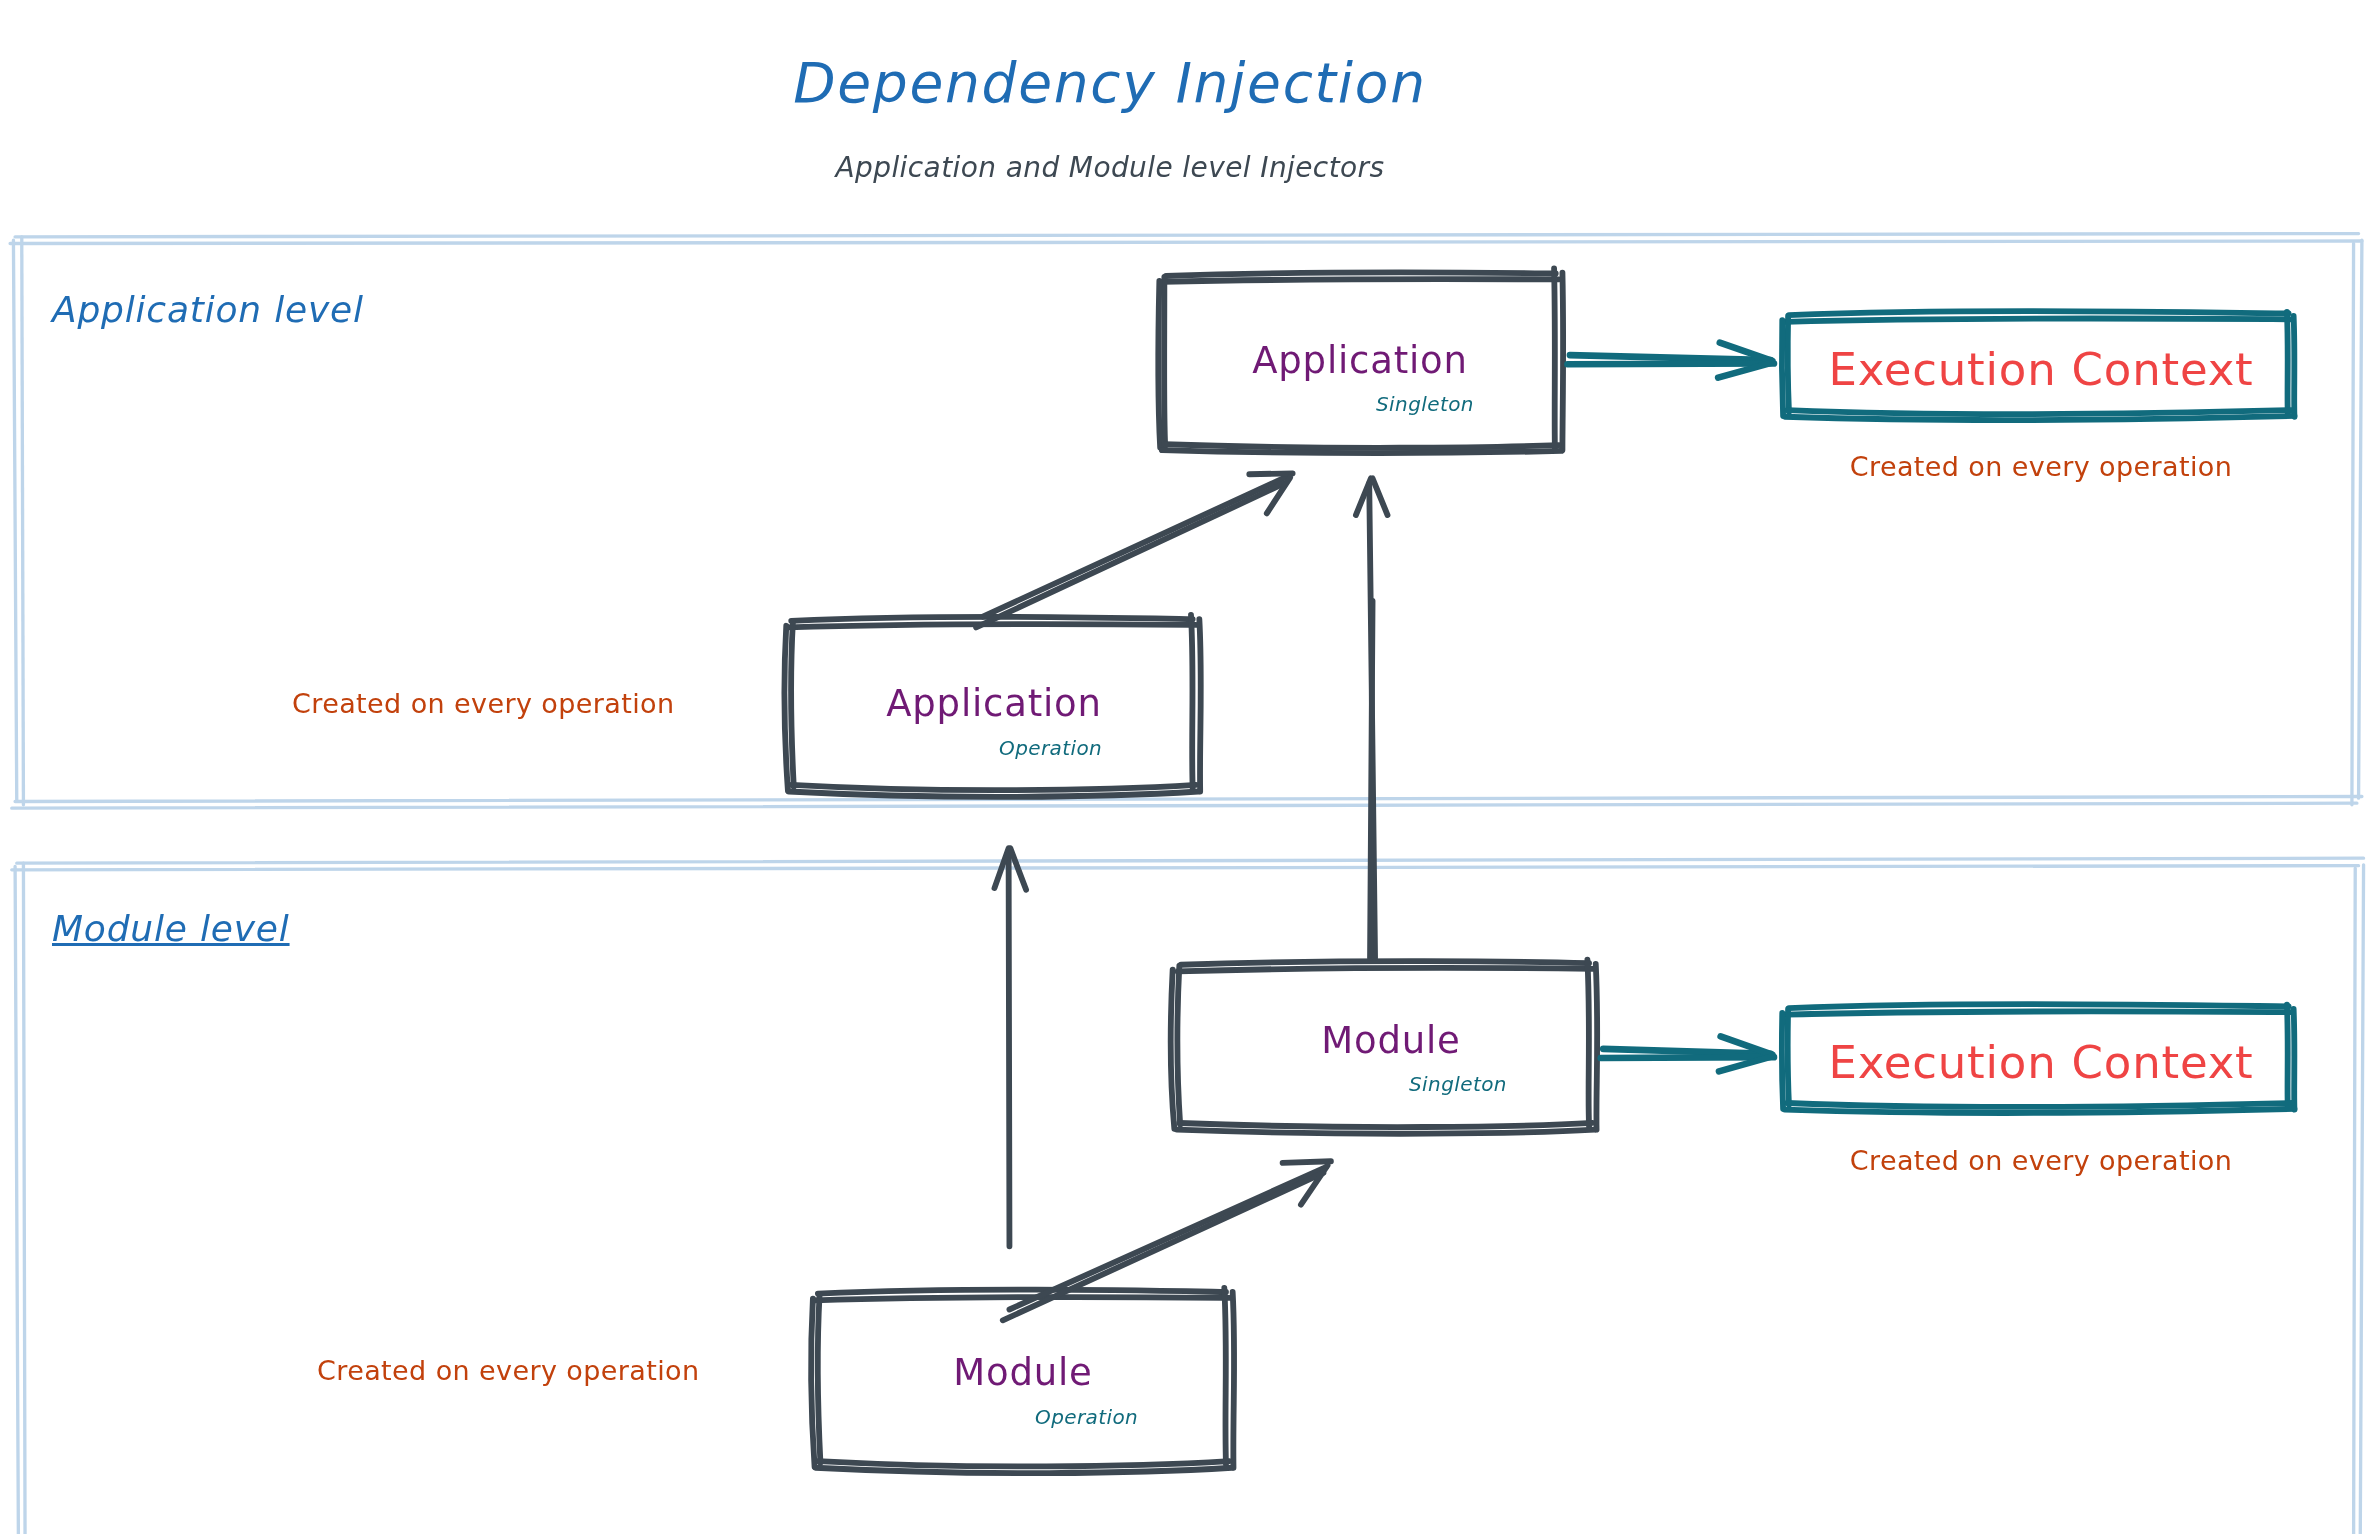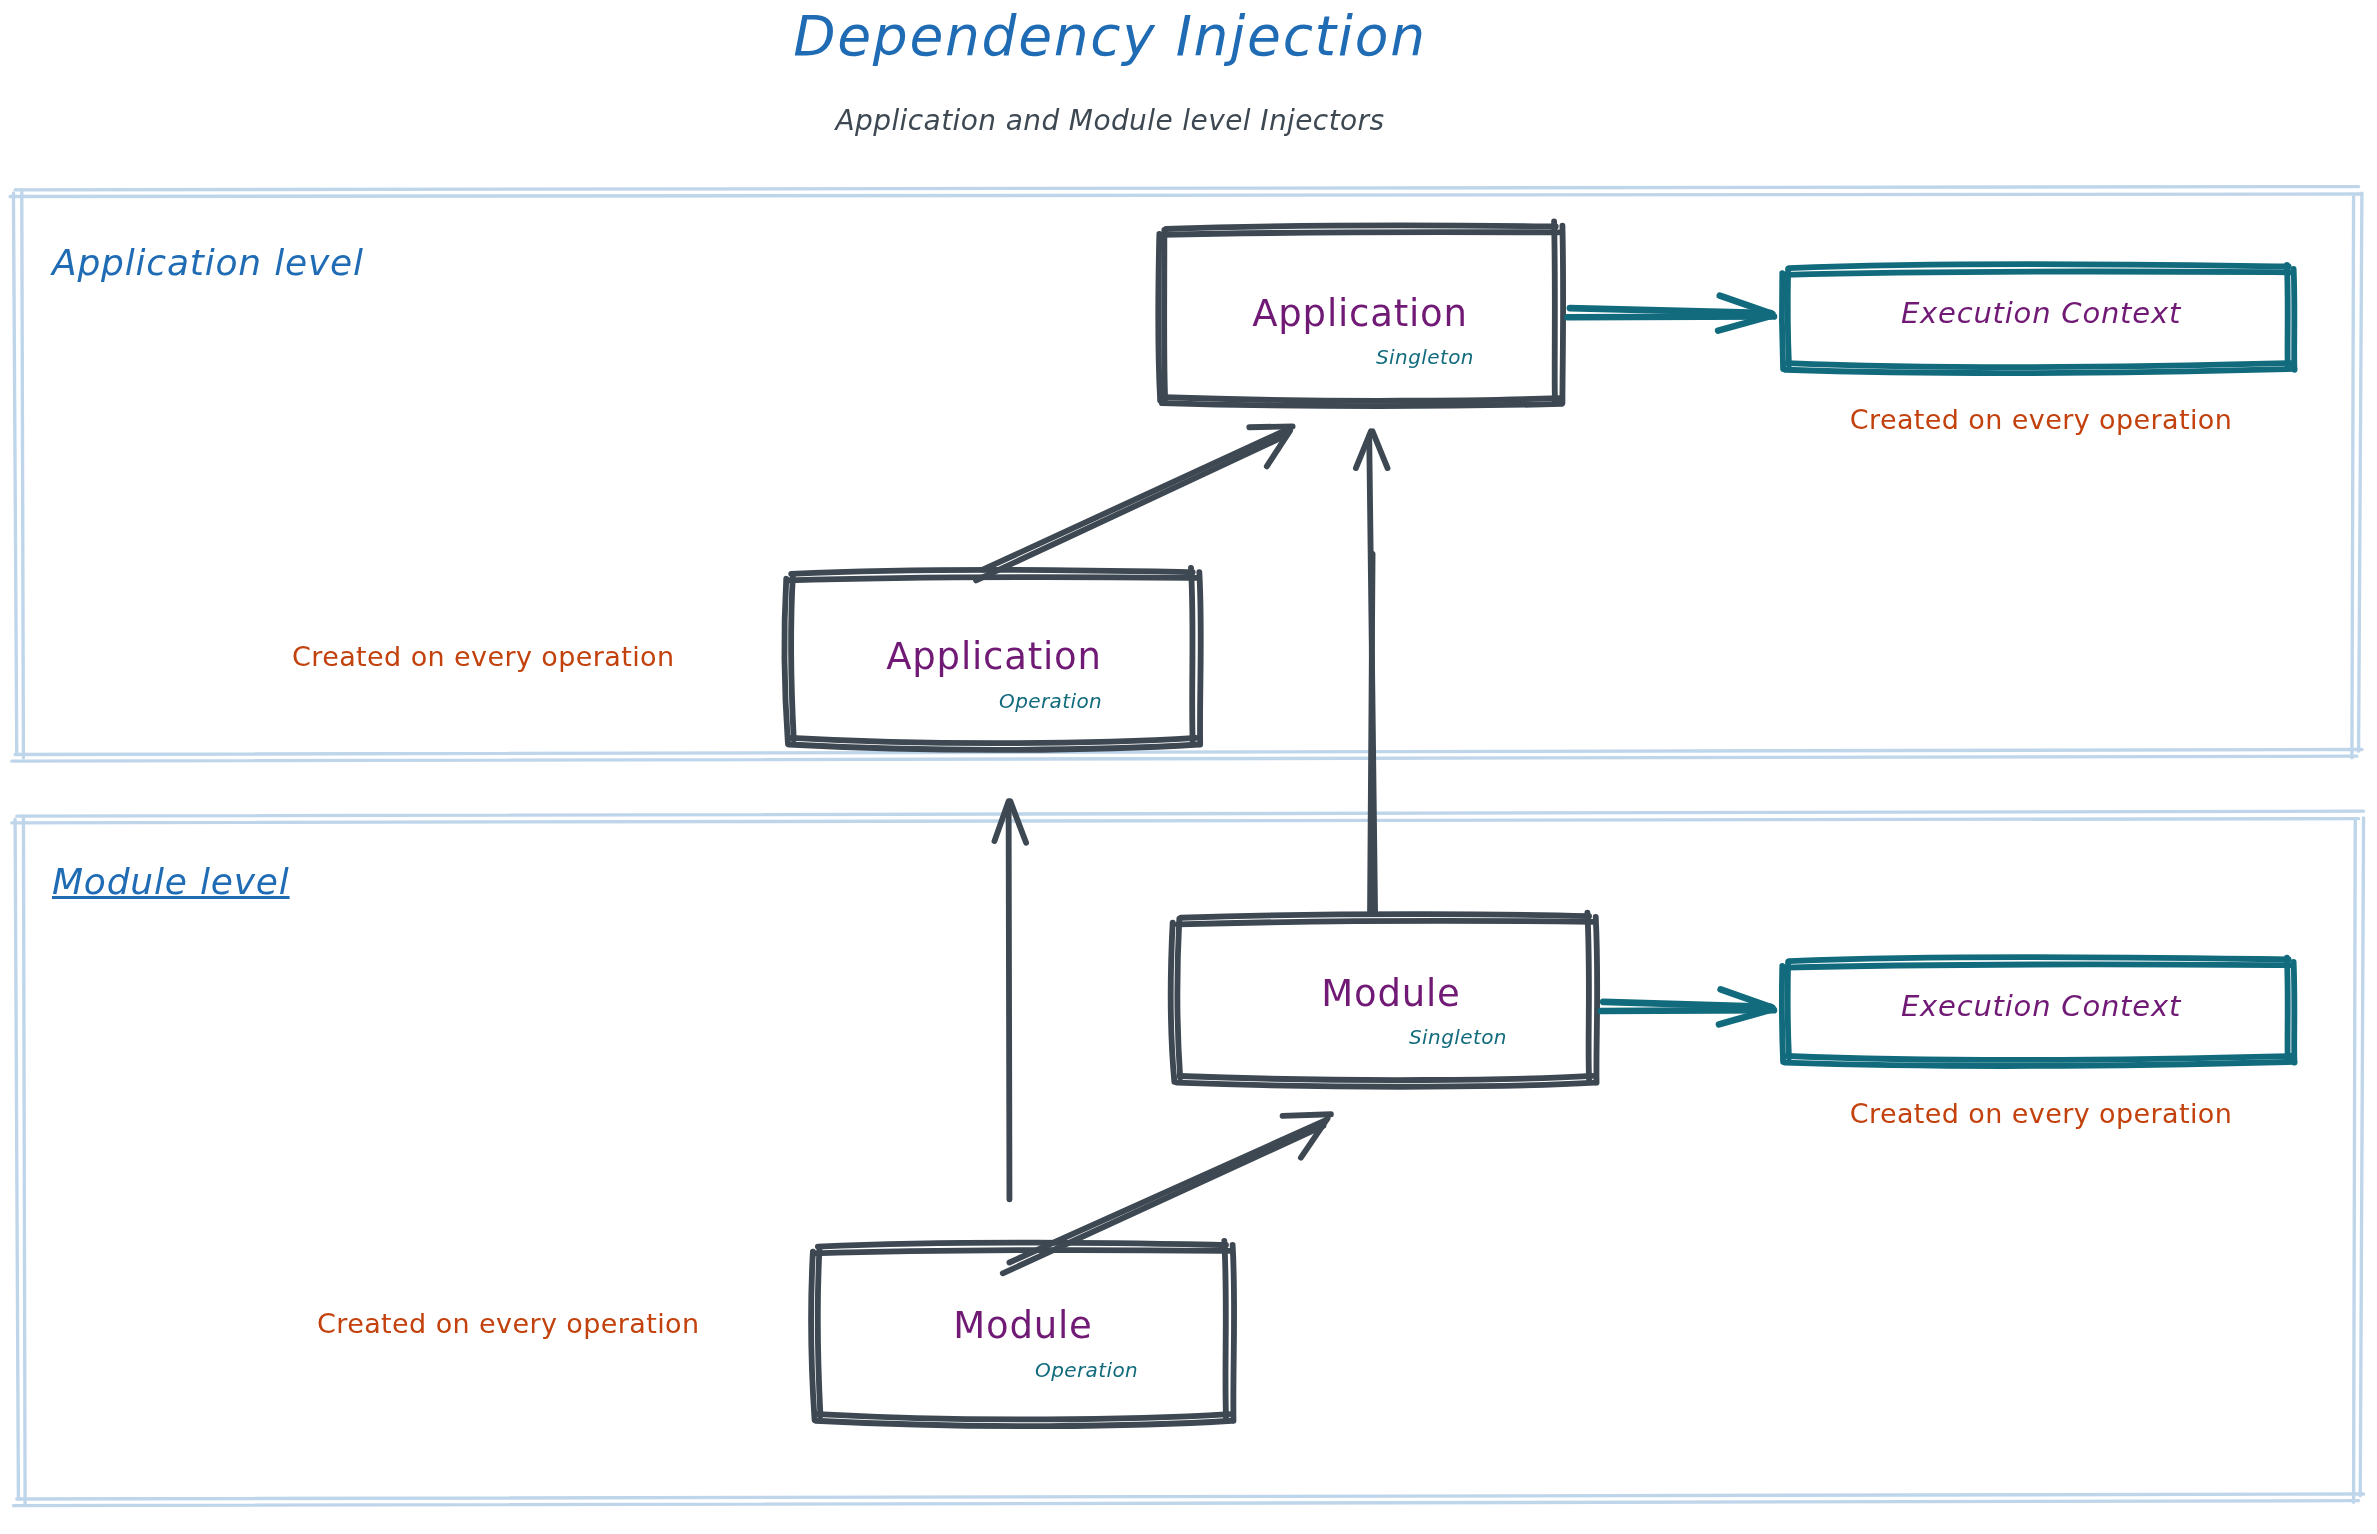--- a/index.html
+++ b/index.html
@@ -12,20 +12,21 @@
     height: 1534px;
     font-family: "DejaVu Sans", sans-serif;
     position: relative;
     overflow: hidden;
   }
   #stage {
     position: absolute;
     inset: 0;
     width: 2377px;
     height: 1136px;
+    margin-top: 47px;
   }
   svg.layer {
     position: absolute;
     left: 0;
     top: 0;
     width: 2377px;
     height: 1534px;
     pointer-events: none;
   }
   .txt {
@@ -57,23 +58,22 @@
     color: #701a75;
     letter-spacing: 0.8px;
   }
   .badge {
     font-size: 20px;
     color: #116b7d;
     font-style: italic;
     letter-spacing: 0.4px;
   }
   .ctx-title {
-    font-size: 29px;
-    color: #701a75;
-    font-style: italic;
+    font-size: 45px;
+    color: #ef4444;
     letter-spacing: 0.8px;
   }
   .caption {
     font-size: 27px;
     color: #c2410c;
     letter-spacing: 0.4px;
   }
   .center-x { transform: translateX(-50%); }
 </style>
 </head>

